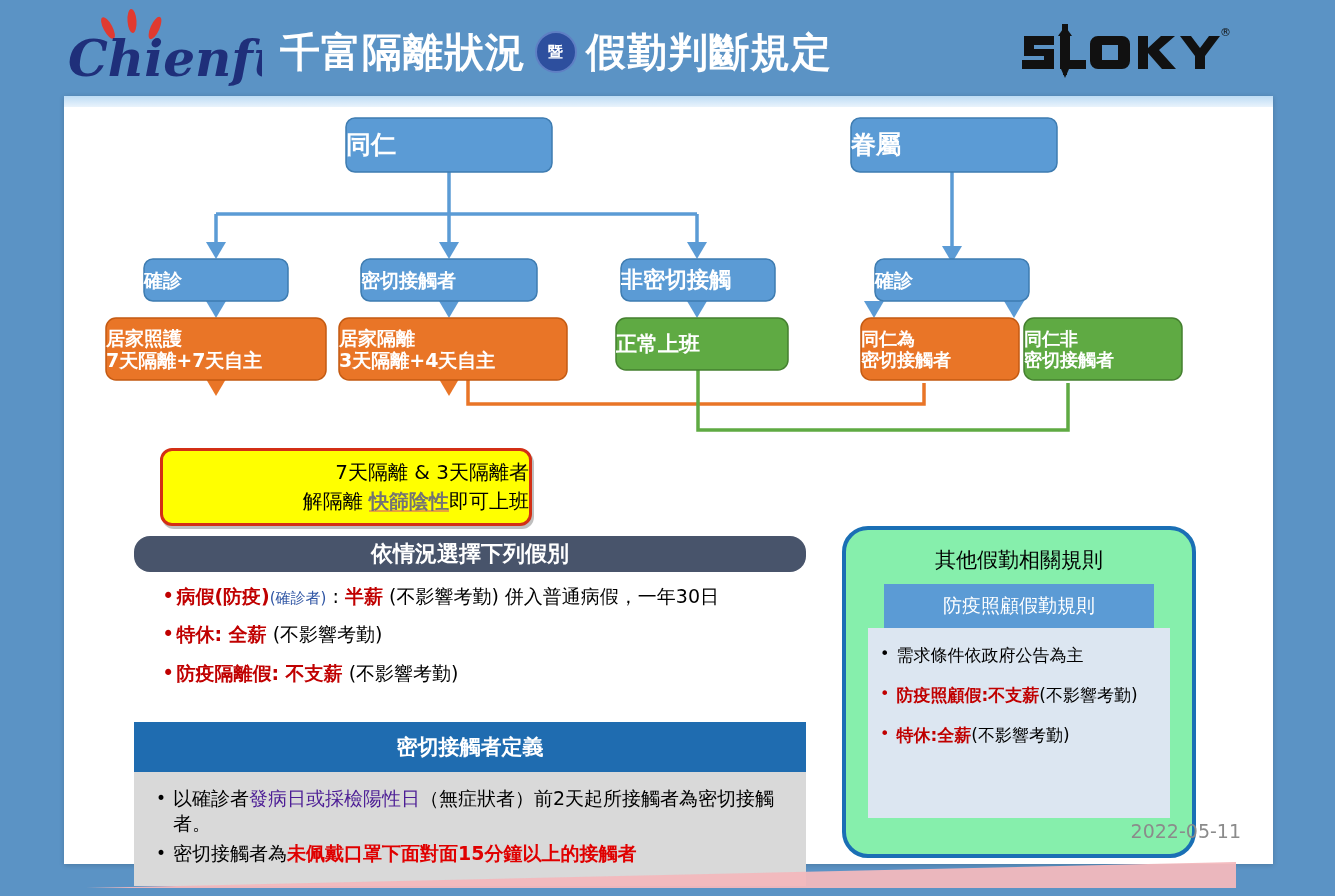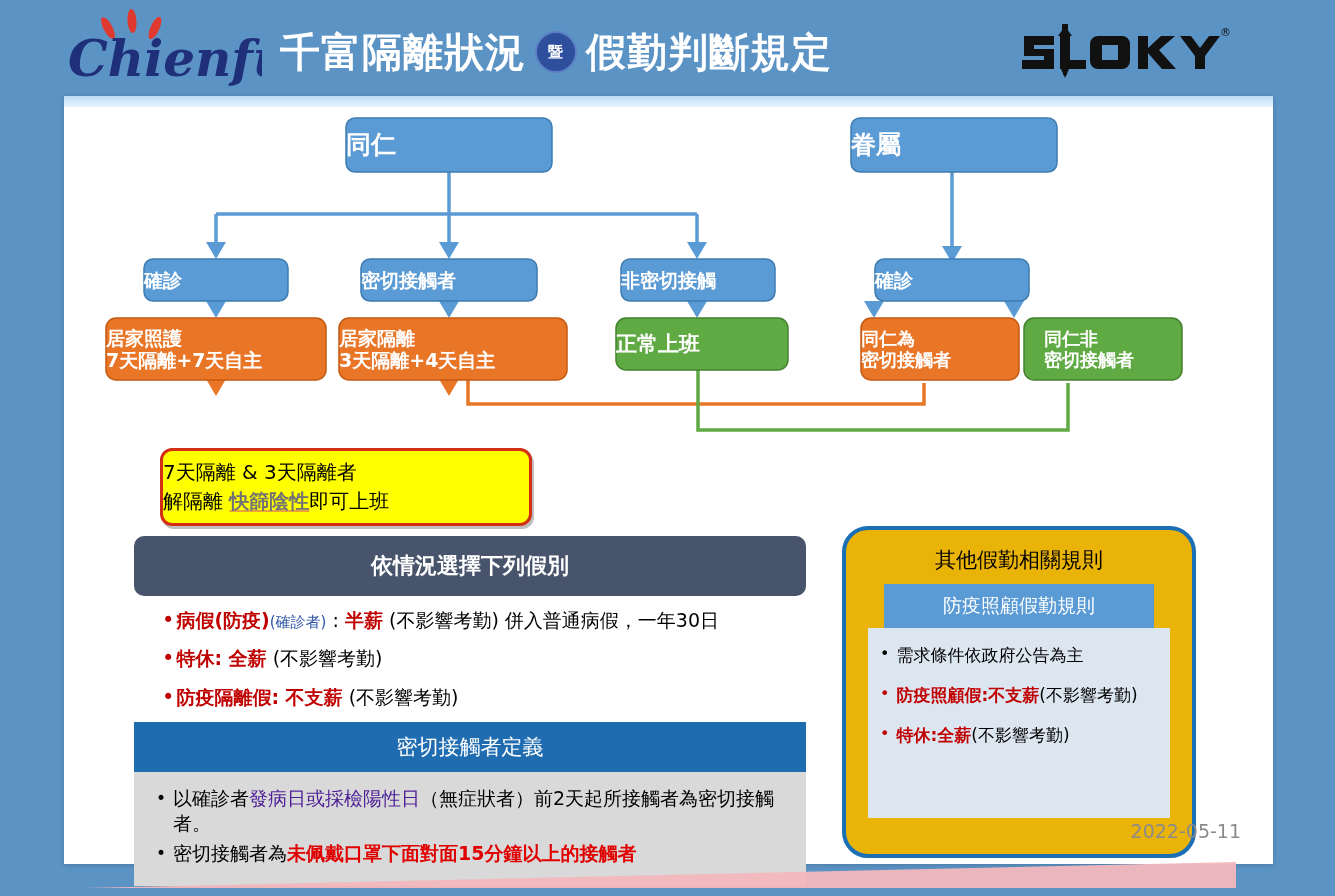--- a/index.html
+++ b/index.html
@@ -53,58 +53,58 @@
     align-items:flex-start;justify-content:center;
     color:#ffffff;font-weight:bold;text-align:center;
     pointer-events:none;line-height:1.18;
   }
 
   
   #callout{
     position:absolute;left:96px;top:352px;width:366px;height:72px;
     background:#ffff00;border:3px solid #d32f15;border-radius:12px;
     box-shadow:2px 3px 0 rgba(0,0,0,.25);
-    display:flex;flex-direction:column;align-items:flex-start;justify-content:center;
+    display:flex;flex-direction:column;align-items:flex-end;justify-content:center;
     font-size:20px;color:#000;line-height:1.45;
   }
   #callout .hl{color:#737373;font-weight:bold;text-decoration:underline;
     text-decoration-color:#e8a33d;text-underline-offset:2px;}
 
   
   #leave-panel{position:absolute;left:70px;top:440px;width:672px;}
   #leave-head{
-    height:60px;background:#48546b;border-radius:10px;
+    height:36px;background:#48546b;border-radius:16px;
     display:flex;align-items:center;justify-content:center;
     color:#fff;font-size:22px;font-weight:bold;
   }
   .leave-row{
     font-size:19px;color:#000;margin:11px 0 11px 28px;line-height:1.3;
     white-space:nowrap;
   }
   .leave-row .dot{color:#c00000;font-size:21px;margin-right:2px;}
   .r{color:#c00000;font-weight:bold;}
   .b{color:#2f55a4;font-size:15px;}
 
   
   #def-panel{position:absolute;left:70px;top:626px;width:672px;}
   #def-head{
     height:50px;background:#1f6cb0;
     display:flex;align-items:center;justify-content:center;
-    color:#fff;font-size:21px;font-weight:normal;
+    color:#fff;font-size:21px;font-weight:bold;
   }
   #def-body{background:#d9d9d9;padding:14px 10px 16px 22px;}
   .def-row{font-size:19px;color:#000;line-height:1.34;display:flex;gap:7px;margin-bottom:4px;}
   .def-row .dot{font-size:17px;line-height:1.5;}
   .blue{color:#4c1d95;}
   .red-b{color:#e00000;font-weight:bold;}
 
   
   #side-panel{
     position:absolute;left:778px;top:430px;width:354px;height:332px;
-    border:4px solid #1a6fb5;border-radius:26px;background:#eab308;
+    border:4px solid #1a6fb5;border-radius:26px;background:#86efac;
     box-sizing:border-box;
   }
   #side-title{
     text-align:center;color:#000;font-size:21px;margin:16px 0 10px;
   }
   #side-sub{
     margin:0 38px;height:44px;background:#5b9bd5;
     display:flex;align-items:center;justify-content:center;
     color:#fff;font-size:19px;
   }
@@ -228,21 +228,21 @@
   <div class="node-text" style="left:787px;top:22px;width:206px;height:54px;font-size:25px;">
     <span>眷屬</span>
   </div>
 
   <div class="node-text" style="left:80px;top:163px;width:144px;height:42px;font-size:19px;">
     <span>確診</span>
   </div>
   <div class="node-text" style="left:297px;top:163px;width:176px;height:42px;font-size:19px;">
     <span>密切接觸者</span>
   </div>
-  <div class="node-text" style="left:557px;top:163px;width:154px;height:42px;font-size:19px;border-radius:12px;">
+  <div class="node-text" style="left:557px;top:163px;width:154px;height:42px;font-size:22px;border-radius:12px;">
     <span>非密切接觸</span>
   </div>
   <div class="node-text" style="left:811px;top:163px;width:154px;height:42px;font-size:19px;">
     <span>確診</span>
   </div>
 
   <div class="node-text" style="left:42px;top:222px;width:220px;height:62px;font-size:19px;">
     <span>居家照護</span>
     <span>7天隔離+7天自主</span>
   </div>
@@ -250,21 +250,21 @@
     <span>居家隔離</span>
     <span>3天隔離+4天自主</span>
   </div>
   <div class="node-text" style="left:552px;top:222px;width:204px;height:52px;font-size:21px;">
     <span>正常上班</span>
   </div>
   <div class="node-text" style="left:797px;top:222px;width:158px;height:62px;font-size:18px;">
     <span>同仁為</span>
     <span>密切接觸者</span>
   </div>
-  <div class="node-text" style="left:960px;top:222px;width:158px;height:62px;font-size:18px;padding-left:20px;">
+  <div class="node-text" style="left:960px;top:222px;width:158px;height:62px;font-size:18px;">
     <span>同仁非</span>
     <span>密切接觸者</span>
   </div>
 
   <div id="callout">
     <div>7天隔離 &amp; 3天隔離者</div>
     <div>
       <span>解隔離 </span><span class="hl">快篩陰性</span><span>即可上班</span>
     </div>
   </div>

